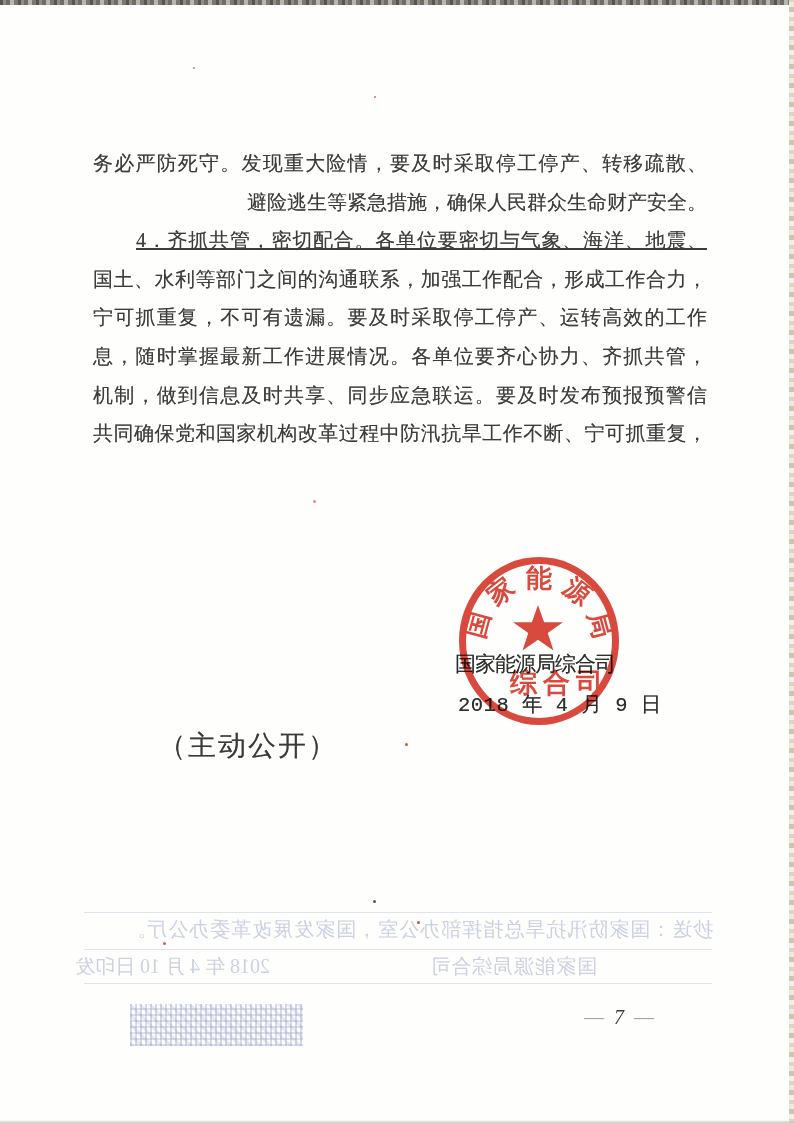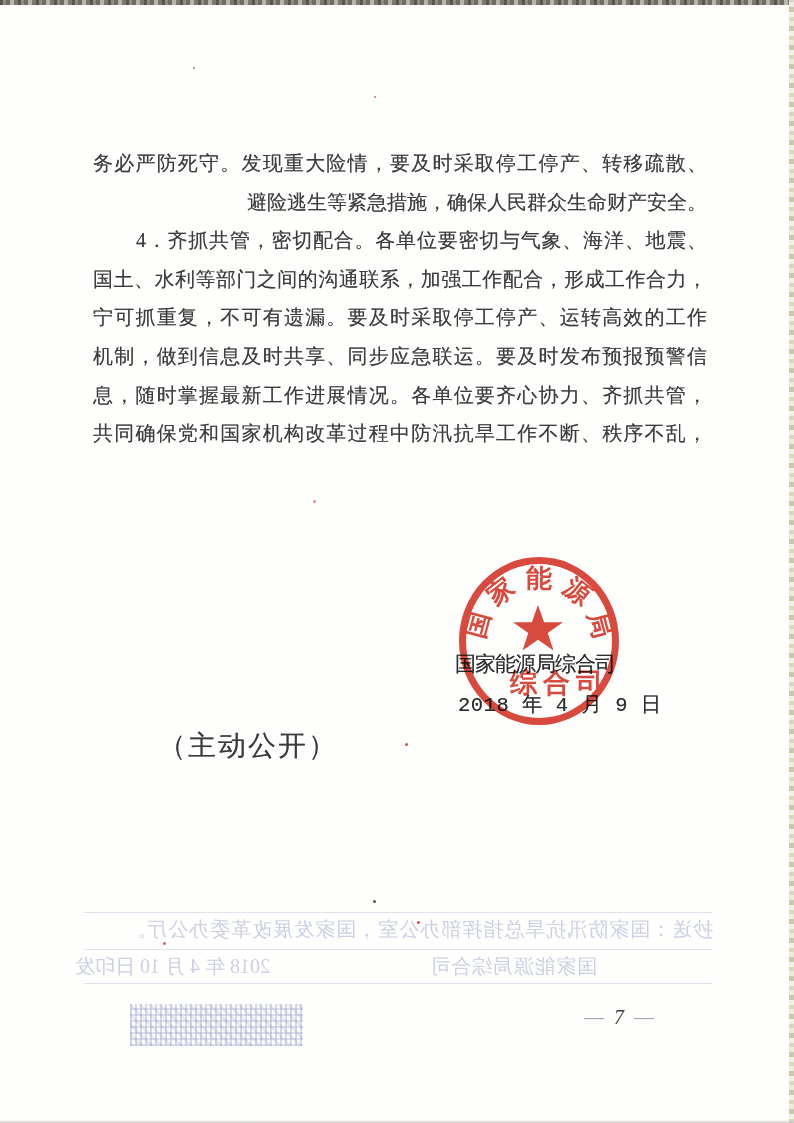--- a/index.html
+++ b/index.html
@@ -15,21 +15,21 @@
     background:repeating-linear-gradient(0deg,#ded4c2 0 4px,#f4efe4 4px 9px,#cdc4b2 9px 14px,#efe9dc 14px 19px);}
   .edge-bottom{position:absolute;left:0;bottom:0;width:794px;height:3px;
     background:linear-gradient(0deg,#c9c7c0,rgba(201,199,192,0));}
   .speck{position:absolute;border-radius:50%;}
 
   
   .bodytext{position:absolute;left:93px;top:144px;width:614px;}
   .bl{height:38.6px;line-height:38.6px;font-size:20px;color:#3c3c3c;
       white-space:nowrap;text-shadow:0 0 0.5px rgba(60,60,60,.55);text-align:right;}
   .bl.j{white-space:normal;text-align:justify;text-align-last:justify;}
-  .bl.ind{text-indent:43px;}
+  .bl.ind{text-indent:43px;text-decoration:underline;}
 
   
   .sig-agency{position:absolute;left:455px;top:650px;font-size:21px;color:#2e2e2e;
       letter-spacing:-1px;z-index:2;text-shadow:0 0 0.5px rgba(40,40,40,.6);}
   .sig-date{position:absolute;left:458px;top:690px;font-size:20.5px;color:#2e2e2e;
       z-index:2;letter-spacing:.5px;text-shadow:0 0 0.5px rgba(40,40,40,.6);font-family:Liberation Mono, monospace;}
   .disclosure{position:absolute;left:158px;top:727px;font-size:28px;color:#3a3a3a;
       letter-spacing:2px;text-shadow:0 0 0.5px rgba(60,60,60,.5);}
 
   
@@ -87,23 +87,23 @@
     <span class="bleed-date">2018 年 4 月 10 日印发</span>
   </div>
   <div class="noise-block"></div>
 
   <div class="bodytext">
     <div class="bl j">务必严防死守。发现重大险情，要及时采取停工停产、转移疏散、</div>
     <div class="bl">避险逃生等紧急措施，确保人民群众生命财产安全。</div>
     <div class="bl j ind">4．齐抓共管，密切配合。各单位要密切与气象、海洋、地震、</div>
     <div class="bl j">国土、水利等部门之间的沟通联系，加强工作配合，形成工作合力，</div>
     <div class="bl j">宁可抓重复，不可有遗漏。要及时采取停工停产、运转高效的工作</div>
+    <div class="bl j">息，随时掌握最新工作进展情况。各单位要齐心协力、齐抓共管，</div>
     <div class="bl j">机制，做到信息及时共享、同步应急联运。要及时发布预报预警信</div>
-    <div class="bl j">息，随时掌握最新工作进展情况。各单位要齐心协力、齐抓共管，</div>
-    <div class="bl j">共同确保党和国家机构改革过程中防汛抗旱工作不断、秩序不乱，</div>
+    <div class="bl j">共同确保党和国家机构改革过程中防汛抗旱工作不断、宁可抓重复，</div>
   </div>
 
   <div class="sig-agency">国家能源局综合司</div>
   <div class="sig-date">2018 年 4 月 9 日</div>
 
   <div class="seal">
     <div class="seal-ring"></div>
     <span class="ring-char rc0">国</span>
     <span class="ring-char rc1">家</span>
     <span class="ring-char rc2">能</span>

